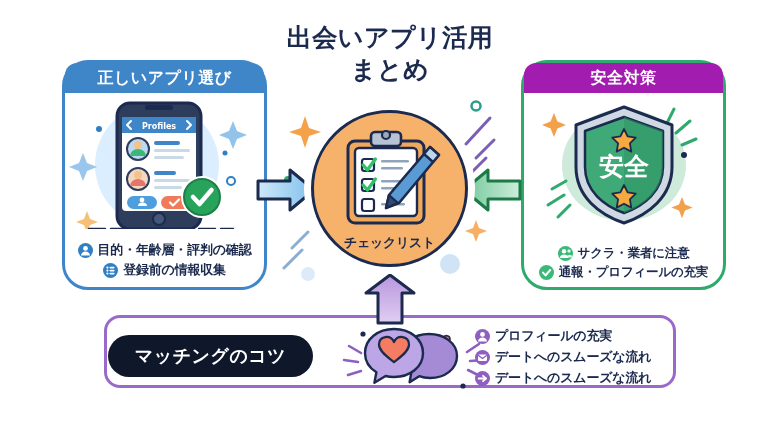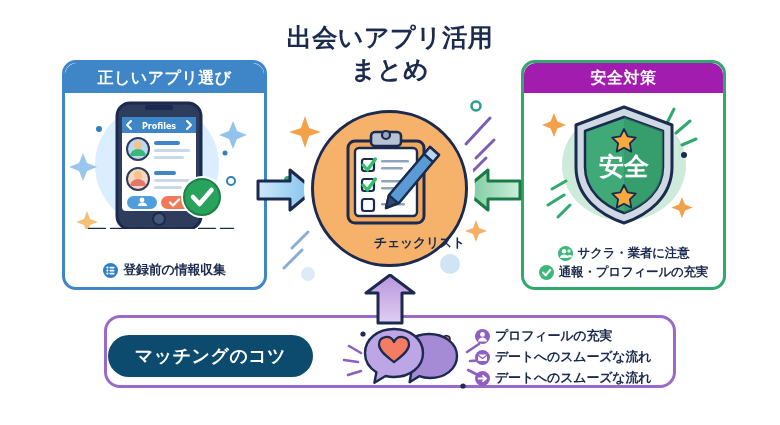--- a/index.html
+++ b/index.html
@@ -13,21 +13,21 @@
 
   
   .title{
     position:absolute;left:255px;top:22px;width:270px;
     text-align:center;color:#1b2a4e;
     font-size:25px;font-weight:bold;line-height:1.28;
     letter-spacing:0.5px;z-index:9;
   }
 
   
-  .card{position:absolute;background:#ffffff;border-radius:14px;box-sizing:border-box;}
+  .card{position:absolute;background:#ffffff;border-radius:26px;box-sizing:border-box;}
   .card-hd{
     position:absolute;left:0;right:0;top:0;height:30px;
     border-radius:12px 12px 0 0;
     display:flex;align-items:center;justify-content:center;
     color:#ffffff;font-size:16px;font-weight:bold;letter-spacing:.5px;
   }
 
   
   #card-left{left:62px;top:60px;width:205px;height:230px;border:3px solid #3f86c9;}
   #card-left .card-hd{background:#3f86c9;}
@@ -52,35 +52,35 @@
   .i-purple{background:#8e5fc0;}
 
   
   #hub{
     position:absolute;left:311px;top:110px;width:157px;height:157px;
     border-radius:50%;background:#f6b26b;
     border:3px solid #1b2a4e;box-sizing:border-box;z-index:8;
     box-shadow:0 0 0 7px #ffffff;
   }
   #hub .hub-label{
-    position:absolute;left:0;right:0;bottom:12px;text-align:right;
+    position:absolute;left:0;right:0;bottom:12px;text-align:center;
     font-size:13px;font-weight:bold;color:#1b2a4e;letter-spacing:-.3px;margin-top:40px;
   }
   #hub .clip{position:absolute;left:28px;top:16px;}
 
   
   .arrow{position:absolute;z-index:7;}
   #arrow-left-to-hub{left:256px;top:168px;}
   #arrow-right-to-hub{left:462px;top:168px;}
   #arrow-bottom-to-hub{left:358px;top:273px;}
 
   
   #pill-match{
     position:absolute;left:108px;top:335px;width:205px;height:42px;
-    background:#0c4a6e;border-radius:21px;z-index:10;
+    background:#0f172a;border-radius:21px;z-index:10;
     display:flex;align-items:center;justify-content:center;
     color:#ffffff;font-size:18px;font-weight:bold;letter-spacing:.5px;
   }
 
   
   .decor{position:absolute;z-index:2;pointer-events:none;}
 </style>
 </head>
 <body>
 
@@ -160,20 +160,29 @@
           <path d="M128 104 l6.5 7 12 -14" fill="none" stroke="#ffffff" stroke-width="4.5" stroke-linecap="round" stroke-linejoin="round"></path>
         </g>
         <line x1="24" y1="136" x2="168" y2="136" stroke="#1b2a4e" stroke-width="2.5" stroke-dasharray="16 6" stroke-linecap="round"></line>
       </svg>
     </div>
 
     <div class="bullets">
       <div class="bl">
         <span class="ico i-blue">
           <svg width="15" height="15" viewBox="0 0 15 15">
+              <circle cx="7.5" cy="5.4" r="2.4" fill="#fff"></circle>
+              <path d="M3 12.4 a4.5 3.9 0 0 1 9 0 z" fill="#fff"></path>
+            </svg>
+        </span>
+        <span class="txt">目的・年齢層・評判の確認</span>
+      </div>
+      <div class="bl">
+        <span class="ico i-blue">
+          <svg width="15" height="15" viewBox="0 0 15 15">
             <circle cx="4.4" cy="4.6" r="1.1" fill="#fff"></circle>
               <rect x="6.4" y="3.8" width="5.2" height="1.6" rx=".8" fill="#fff"></rect>
             <circle cx="4.4" cy="7.6" r="1.1" fill="#fff"></circle>
               <rect x="6.4" y="6.8" width="5.2" height="1.6" rx=".8" fill="#fff"></rect>
             <circle cx="4.4" cy="10.6" r="1.1" fill="#fff"></circle>
               <rect x="6.4" y="9.8" width="5.2" height="1.6" rx=".8" fill="#fff"></rect>
           </svg>
         </span>
         <span class="txt">登録前の情報収集</span>
       </div>

